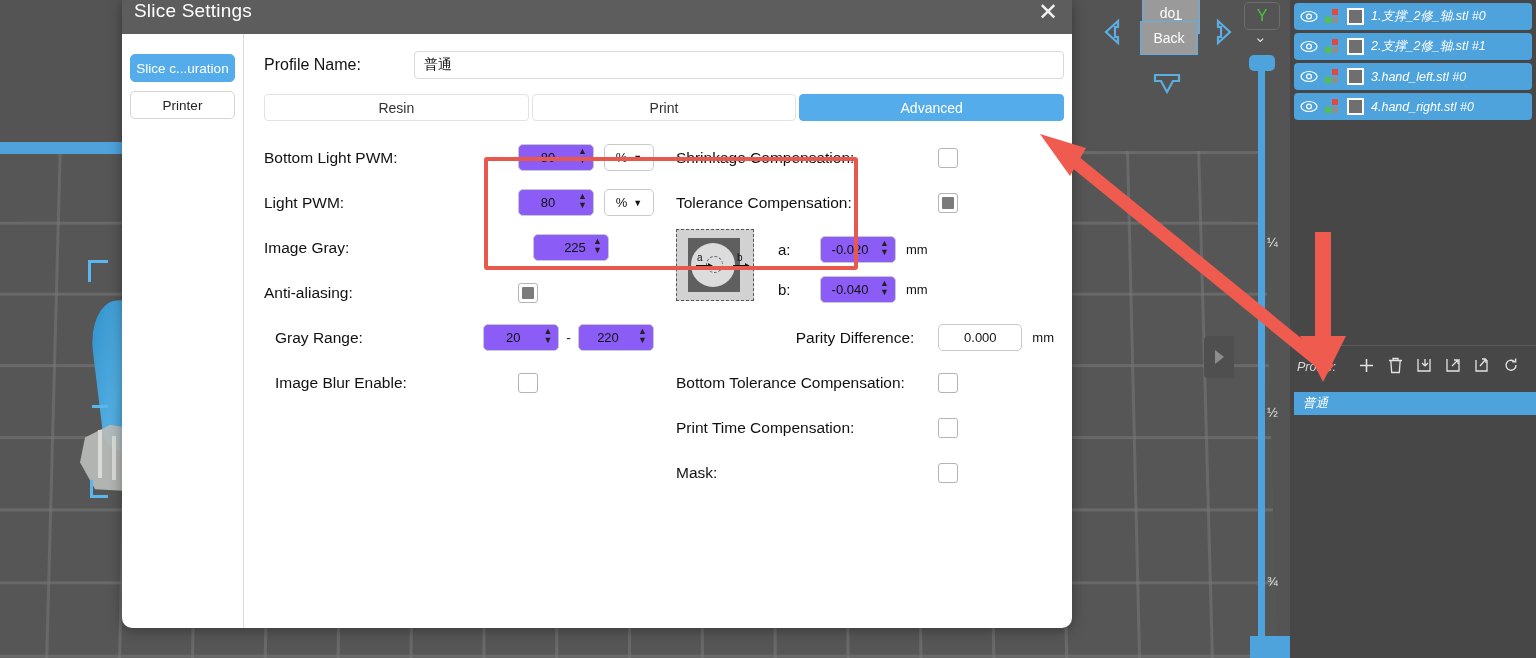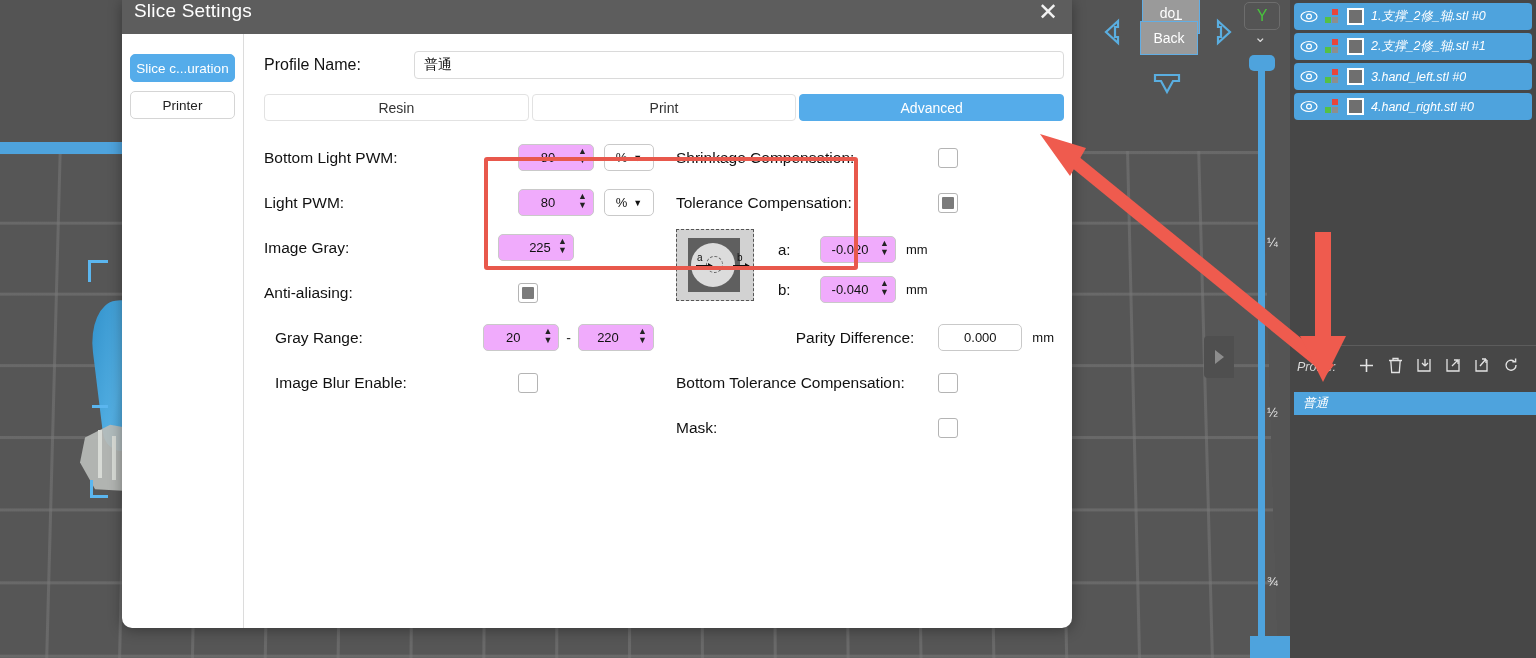--- a/index.html
+++ b/index.html
@@ -184,21 +184,21 @@
   #col-left { width: 390px; }
   #col-right { width: 400px; padding-left: 22px; }
 
   .frow { display: flex; align-items: center; height: 45px; }
   .flabel { font-size: 15.5px; color: #111; }
   .flabel.indent { padding-left: 11px; }
   .fill { flex: 1; }
 
   .spin {
     width: 76px; height: 27px; border: 1px solid #c9c9c9; border-radius: 5px;
-    display: flex; align-items: center; background: #f0abfc; position: relative;
+    display: flex; align-items: center; background: #8b5cf6; position: relative;
   }
   .spin input {
     width: 100%; height: 100%; border: 0; outline: none; background: transparent;
     text-align: center; font-size: 13px; font-family: inherit; padding-right: 16px; color: #111;
   }
   .spin .arrows {
     position: absolute; right: 6px; top: 3px; display: flex; flex-direction: column;
     gap: 2px; line-height: 7px; font-size: 9px; color: #222;
   }
   .spin .arrows span { cursor: pointer; }
@@ -486,21 +486,21 @@
             </span>
             <span class="unitsel">
               <span>%</span>
               <span style="font-size:9px;">▼</span>
             </span>
           </div>
 
           <div class="frow">
             <span class="flabel">Image Gray:</span>
             <span class="fill"></span>
-            <span class="spin" style="margin-right:80px;padding-left:24px;">
+            <span class="spin" style="margin-right:45px;padding-left:24px;">
               <input type="text" value="225" style="">
               <span class="arrows">
                 <span>▲</span>
                 <span>▼</span>
               </span>
             </span>
           </div>
 
           <div class="frow">
             <span class="flabel">Anti-aliasing:</span>
@@ -593,20 +593,25 @@
             <span class="pd-input">0.000</span>
             <span class="unit-txt">mm</span>
           </div>
 
           <div class="rrow">
             <span class="rlabel">Bottom Tolerance Compensation:</span>
             <span class="fill"></span>
             <span class="cbox" style="margin-right:96px;"></span>
           </div>
 
+          <div class="rrow">
+            <span class="rlabel">Print Time Compensation:</span>
+            <span class="fill"></span>
+            <span class="cbox" style="margin-right:96px;"></span>
+          </div>
 
           <div class="rrow">
             <span class="rlabel">Mask:</span>
             <span class="fill"></span>
             <span class="cbox" style="margin-right:96px;"></span>
           </div>
 
         </div>
       </div>
 

